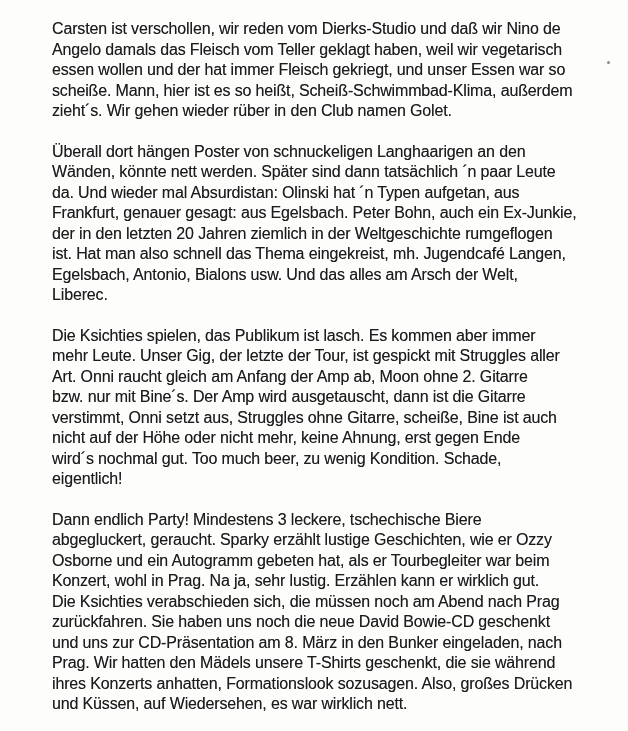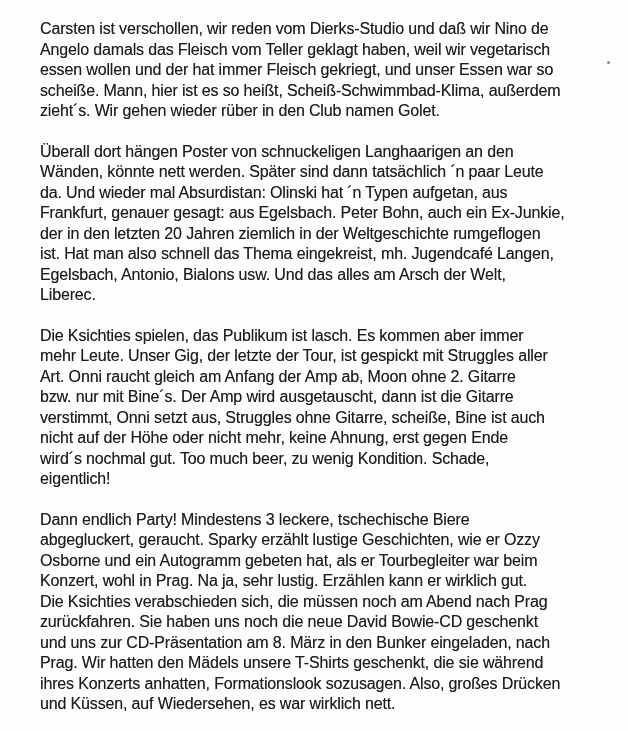--- a/index.html
+++ b/index.html
@@ -21,21 +21,21 @@
     background: #fdfdfb;
   }
   .text-body {
     position: absolute;
     top: 19px;
     left: 36px;
     width: 572px;
     color: #1c1c1e;
   }
   .text-body p {
-    margin: 0 0 20px 4px;
+    margin: 0 0 20px 16px;
     font-size: 16px;
     line-height: 20.5px;
     letter-spacing: -0.15px;
     white-space: pre-line;
     font-weight: 400;
     
     text-shadow: 0 0 0.4px rgba(30,30,30,0.55);
   }
   .speck {
     position: absolute;

